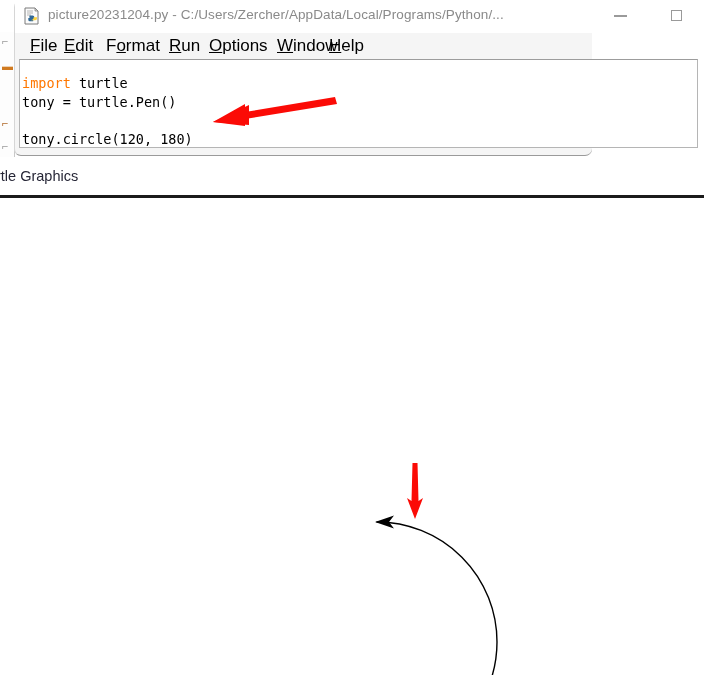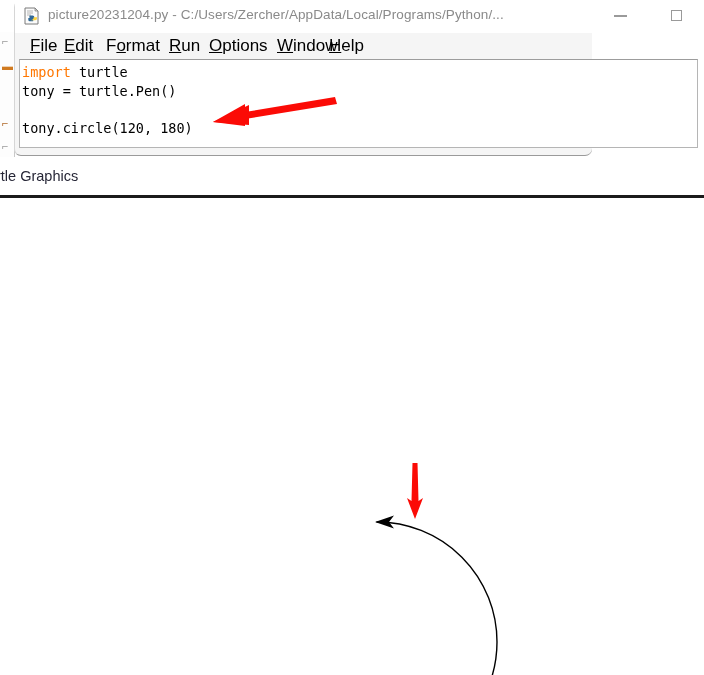--- a/index.html
+++ b/index.html
@@ -117,21 +117,21 @@
     left: 4px; top: 59px;
     width: 679px; height: 89px;
     background: #ffffff;
     border: 1px solid #b5b5b5;
     border-top-color: #9c9c9c;
     box-sizing: border-box;
     overflow: hidden;
   }
   #code-text {
     position: absolute;
-    left: 2px; top: 3px;
+    left: 2px; top: 14px;
     margin: 0;
     font-family: "DejaVu Sans Mono", monospace;
     font-size: 13.5px;
     line-height: 18.5px;
     color: #000000;
     white-space: pre;
   }
   #code-text .kw { color: #ff7700; }
 
   

